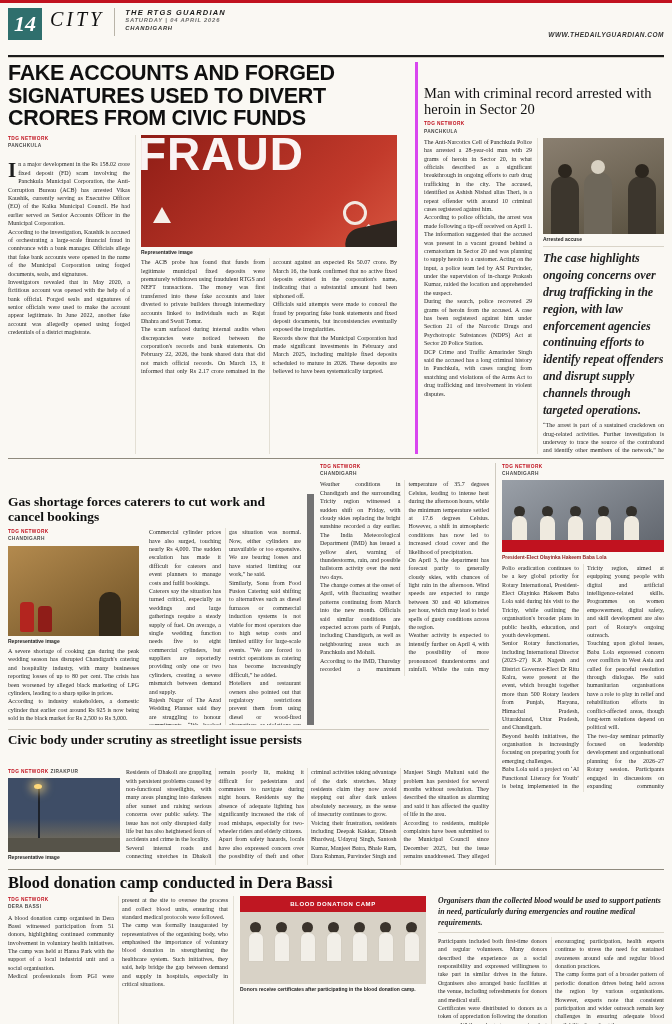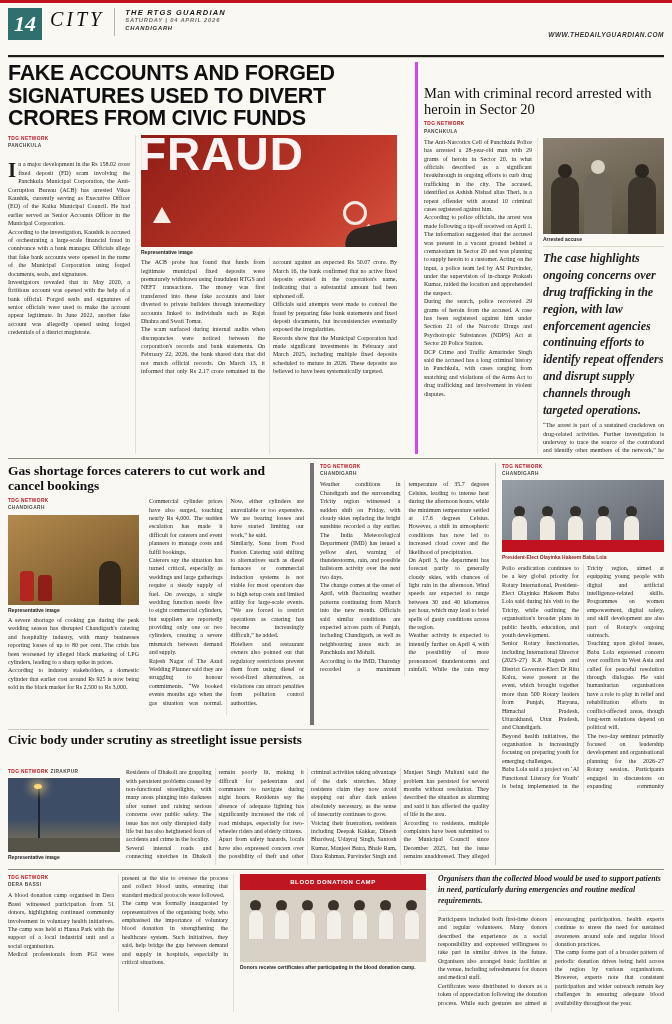--- a/index.html
+++ b/index.html
@@ -76,21 +76,21 @@
   .ahead.c { left:48px; bottom:60px; background:#d8d1c2; }
   .hn-quote { margin:4px 0 3px 0; padding-top:3px; border-top:1px solid #d9d4c8; }
   .hn-rest { flex:1; overflow:hidden; }
 
   .band-rule { border-top:1px solid #8f8a7e; margin:4px 0; }
 
   
   .band-lower { display:flex; height:402px; overflow:hidden; }
   .lower-left { width:488px; padding-right:6px; border-right:1px solid #cfcabf; }
   .lower-row1 { display:flex; height:262px; overflow:hidden; }
-  .story-gas { width:306px; padding-right:6px; border-right:4px solid #737373; overflow:hidden; }
+  .story-gas { width:306px; padding-right:6px; border-right:7px solid #737373; overflow:hidden;margin-top:31px; }
   .h-serif-md { font-family:"Liberation Serif",serif; font-weight:bold; font-size:13.5px; line-height:1.12; margin-bottom:4px; color:#111; }
   .gas-body { display:flex; }
   .gas-left { width:136px; padding-right:5px; overflow:hidden; }
   .gas-img { height:90px; background:linear-gradient(150deg,#b38a4e,#6f5226); }
   .cylinder { position:absolute; bottom:4px; width:14px; height:30px; background:#b3251f; border-radius:4px 4px 2px 2px; }
   .cyl1 { left:12px; } .cyl2 { left:30px; height:26px; background:#8f1d18; }
   .gfig { position:absolute; bottom:0; width:22px; height:44px; border-radius:10px 10px 0 0; background:#33291a; }
   .gfig.a { right:18px; } 
   .gas-open { margin-top:3px; height:98px; overflow:hidden; }
   .gas-right { flex:1; padding-left:5px; height:218px; overflow:hidden; }
@@ -310,20 +310,21 @@
 Senior Rotary functionaries, including International Director (2023–27) K.P. Nagesh and District Governor-Elect Dr Ritu Kalra, were present at the event, which brought together more than 500 Rotary leaders from Punjab, Haryana, Himachal Pradesh, Uttarakhand, Uttar Pradesh, and Chandigarh.
 Beyond health initiatives, the organisation is increasingly focusing on preparing youth for emerging challenges.
 Baba Lola said a project on ‘AI Functional Literacy for Youth’ is being implemented in the Tricity region, aimed at equipping young people with digital and artificial intelligence-related skills. Programmes on women empowerment, digital safety, and skill development are also part of Rotary's ongoing outreach.
 Touching upon global issues, Baba Lola expressed concern over conflicts in West Asia and called for peaceful resolution through dialogue. He said humanitarian organisations have a role to play in relief and rehabilitation efforts in conflict-affected areas, though long-term solutions depend on political will.
 The two-day seminar primarily focused on leadership development and organisational planning for the 2026–27 Rotary session. Participants engaged in discussions on expanding community outreach, improving programme delivery, and adapting to evolving social needs.
 During the event, the Department of Posts, Chandigarh, released a special commemorative cover, which was displayed at the venue.</div>
     </article>
   </section>
 
   <article class="blood">
+    <h2 class="h-blood">Blood donation camp conducted in Dera Bassi</h2>
     <div class="blood-body">
       <div class="bl-colA">
         <div class="bl-colA-inner">
           <div class="byline">
             <span class="net">TDG NETWORK</span><br>
             <span class="bcity">DERA BASSI</span>
           </div>
           <div class="body-text">A blood donation camp organised in Dera Bassi witnessed participation from 51 donors, highlighting continued community involvement in voluntary health initiatives. The camp was held at Hansa Park with the support of a local industrial unit and a social organisation.
 Medical professionals from PGI were present at the site to oversee the process and collect blood units, ensuring that standard medical protocols were followed.
 The camp was formally inaugurated by representatives of the organising body, who emphasised the importance of voluntary blood donation in strengthening the healthcare system. Such initiatives, they said, help bridge the gap between demand and supply in hospitals, especially in critical situations.</div>

